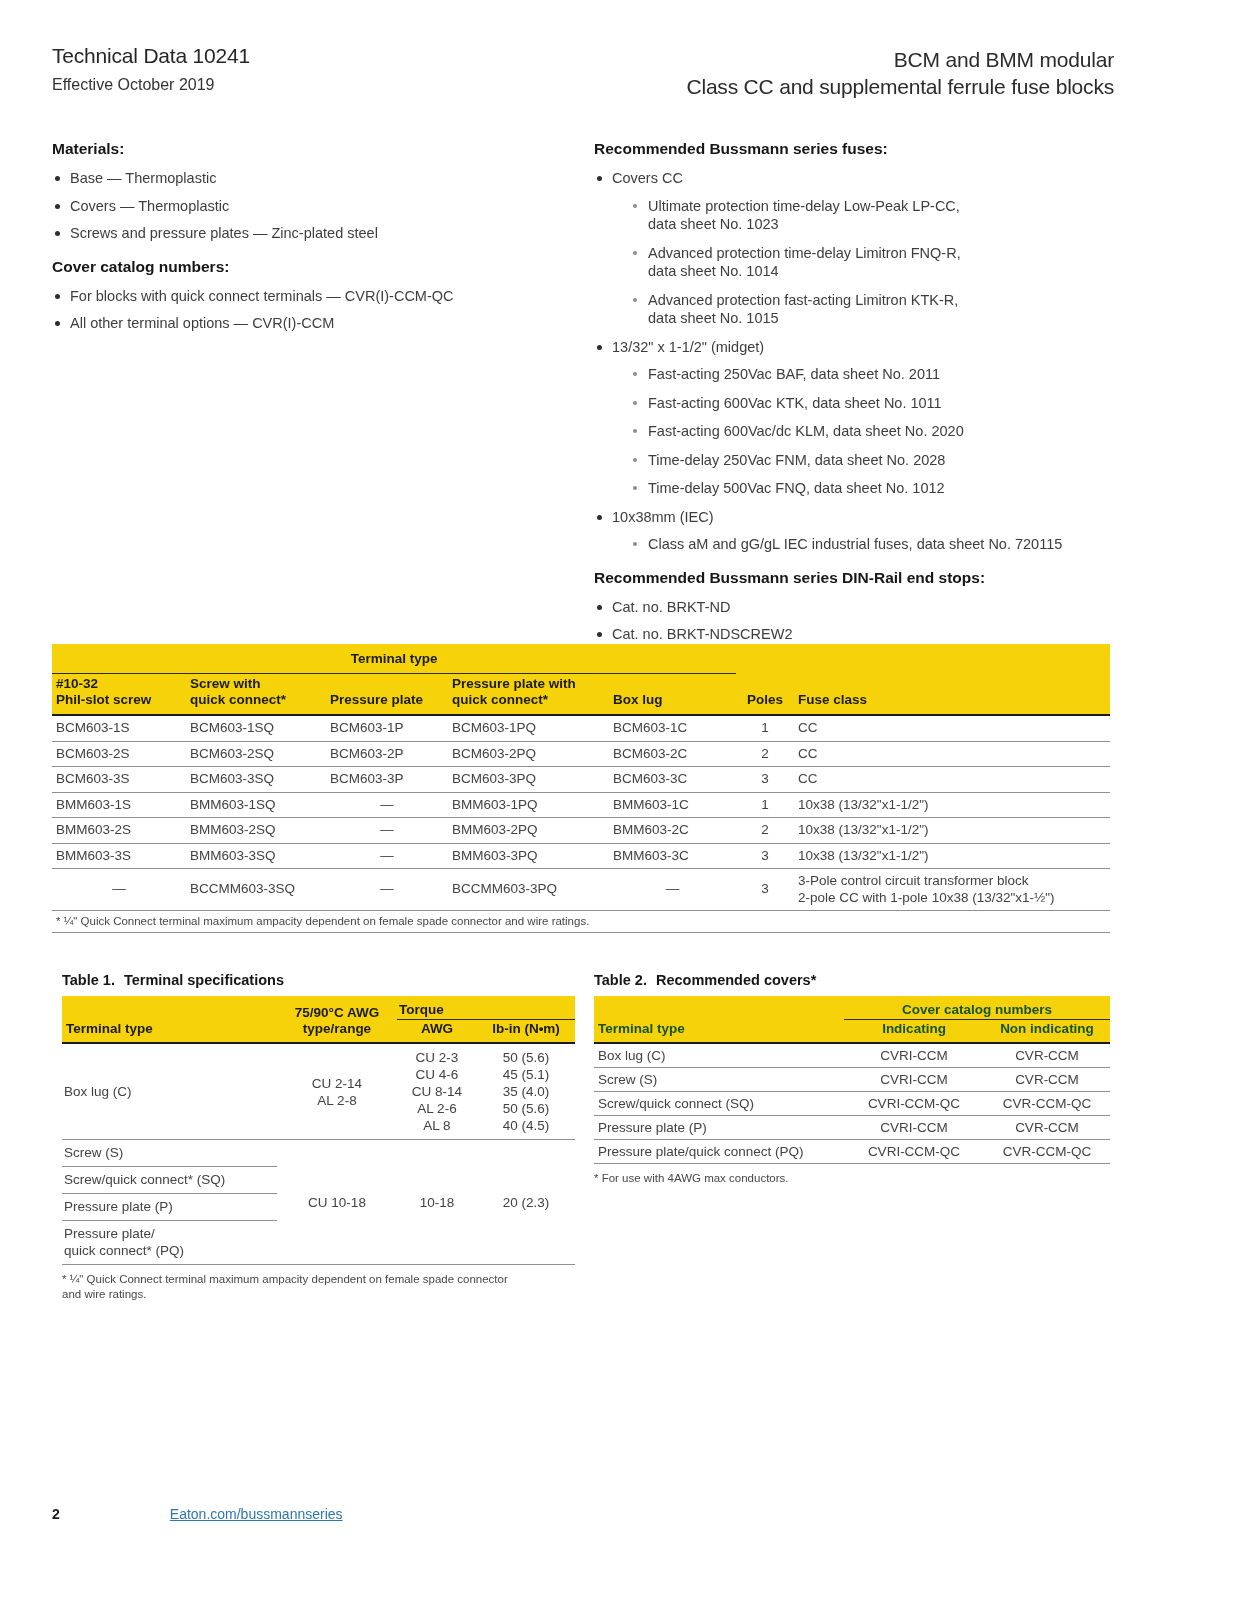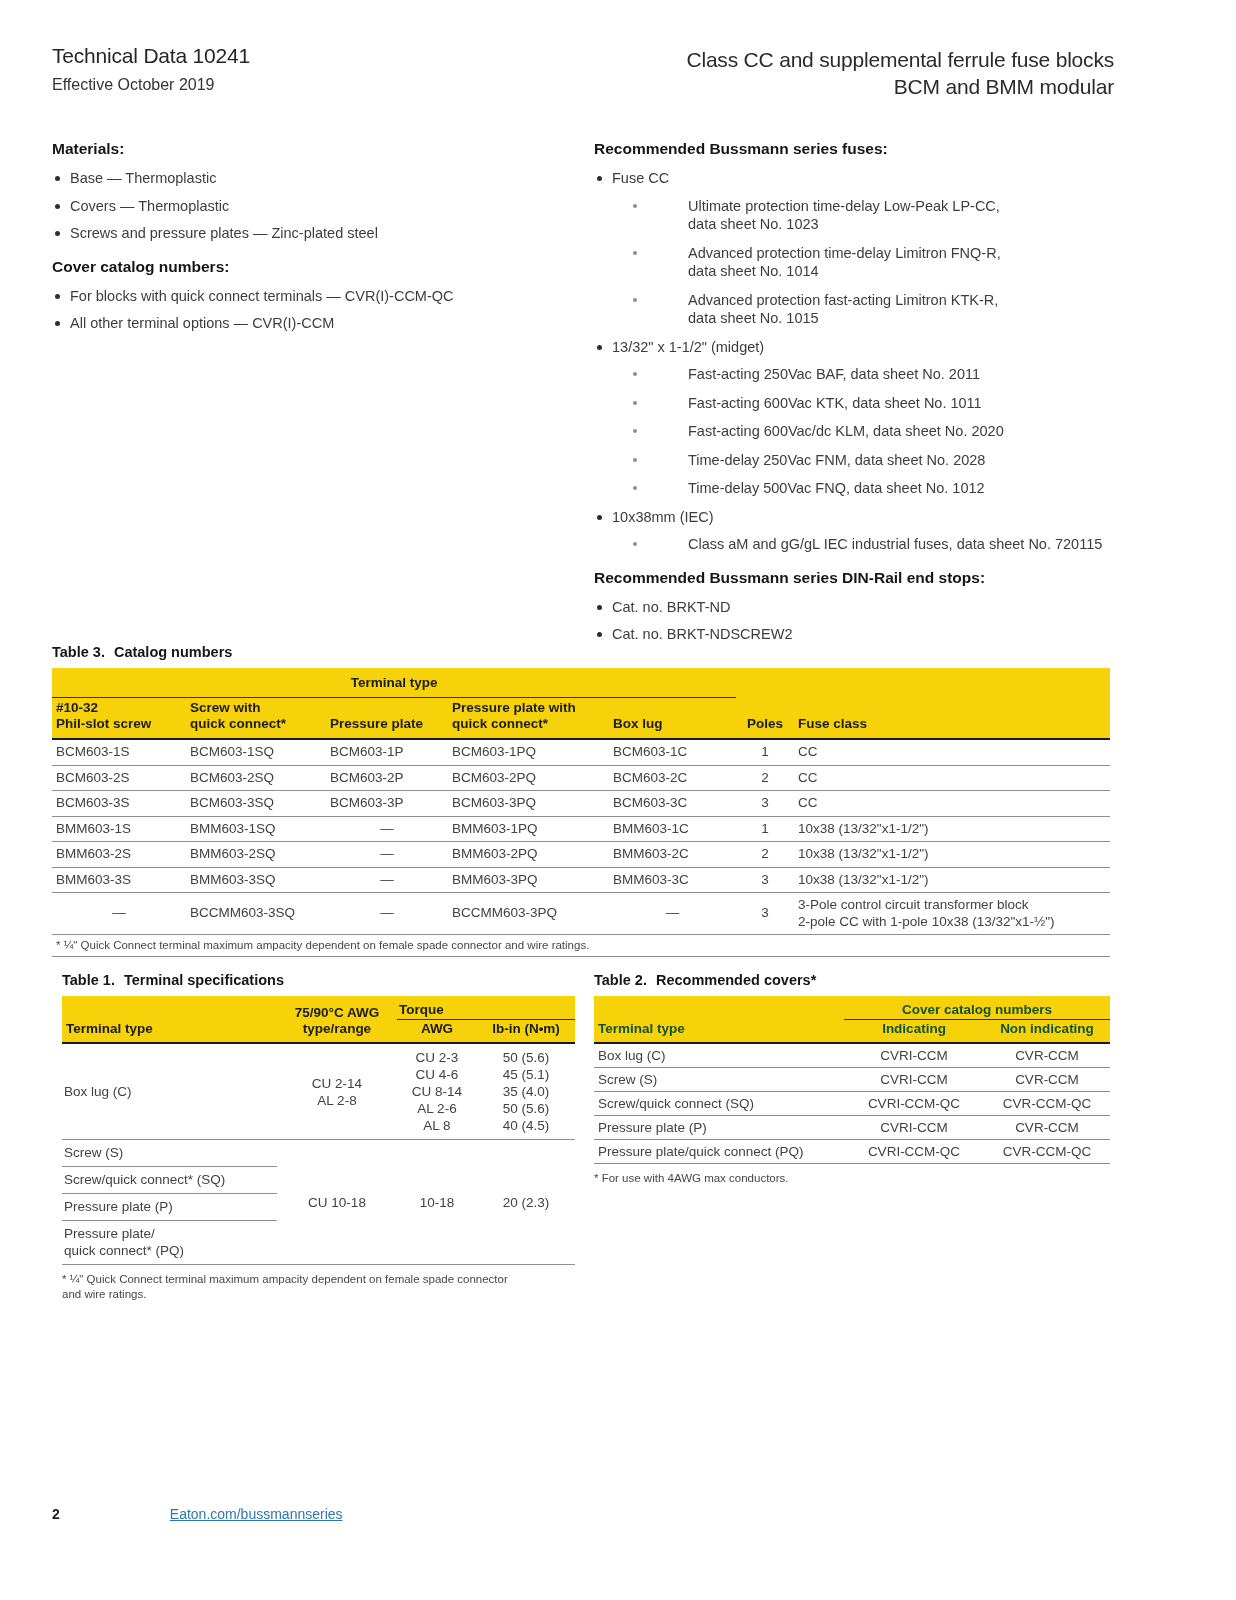--- a/index.html
+++ b/index.html
@@ -18,21 +18,21 @@
   .hdr-right{position:absolute;right:122px;top:46px;text-align:right;font-size:21px;line-height:27px;color:#2b2b2b;letter-spacing:-0.2px;}
   
   .col{position:absolute;top:140px;}
   .col-l{left:52px;width:530px;}
   .col-r{left:594px;width:528px;}
   .sec-h{font-size:15.5px;font-weight:bold;color:#161616;margin:0 0 11px 0;}
   .sec-h.mt{margin-top:15px;}
   .li{display:flex;margin:0 0 9px 0;font-size:14.5px;line-height:18.5px;color:#3d3d3d;}
   .li .dot{flex:0 0 18px;position:relative;}
   .li .dot::after{content:"";position:absolute;left:3px;top:7px;width:5px;height:5px;border-radius:50%;background:#2e2e2e;}
-  .li.l2{margin-left:36px;margin-bottom:10px;gap:40px;}
+  .li.l2{margin-left:36px;margin-bottom:10px;}
   .li.l2 .dot::after{width:4px;height:4px;background:#8d8d8d;}
   .li .txt{flex:1;white-space:pre-line;}
   
   :root{--yellow:#F6D20B;--link:#2E76AF;}
   .tbl-title{font-size:14.5px;font-weight:bold;color:#161616;margin-bottom:8px;}
   .tbl-title .tname{margin-left:9px;}
   table{border-collapse:collapse;table-layout:fixed;}
   th,td{overflow:hidden;}
   .pre{white-space:pre-line;}
   .ctr{text-align:center;}
@@ -76,22 +76,22 @@
 </head>
 <body>
 
 <div class="page">
 
   <div class="hdr-left">
     <div class="doc-title">Technical Data 10241</div>
     <div class="doc-sub">Effective October 2019</div>
   </div>
   <div class="hdr-right">
+    <div>BCM and BMM modular</div>
     <div>Class CC and supplemental ferrule fuse blocks</div>
-    <div>BCM and BMM modular</div>
   </div>
 
   <div class="col col-l">
     <div class="sec-h">Materials:</div>
     <div class="li">
         <span class="dot"></span>
         <span class="txt">Base — Thermoplastic</span>
       </div>
     <div class="li">
         <span class="dot"></span>
@@ -110,21 +110,21 @@
         <span class="dot"></span>
         <span class="txt">All other terminal options — CVR(I)-CCM</span>
       </div>
   </div>
 
   <div class="col col-r">
     <div class="sec-h">Recommended Bussmann series fuses:</div>
 
     <div class="li">
         <span class="dot"></span>
-        <span class="txt">Fuse CC</span>
+        <span class="txt">Covers CC</span>
       </div>
     <div class="li l2">
         <span class="dot"></span>
         <span class="txt">Ultimate protection time-delay Low-Peak LP-CC,
 data sheet No. 1023</span>
       </div>
     <div class="li l2">
         <span class="dot"></span>
         <span class="txt">Advanced protection time-delay Limitron FNQ-R,
 data sheet No. 1014</span>
@@ -174,23 +174,20 @@
         <span class="dot"></span>
         <span class="txt">Cat. no. BRKT-ND</span>
       </div>
     <div class="li">
         <span class="dot"></span>
         <span class="txt">Cat. no. BRKT-NDSCREW2</span>
       </div>
   </div>
 
   <div class="blk-t3">
-    <div class="tbl-title">
-      <span class="tnum">Table 3.</span><span class="tname">Catalog numbers</span>
-    </div>
     <table class="t3">
       <colgroup>
         <col style="width:134px">
           <col style="width:140px">
           <col style="width:122px">
           <col style="width:161px">
           <col style="width:127px">
           <col style="width:58px">
           <col style="width:316px">
       </colgroup>

